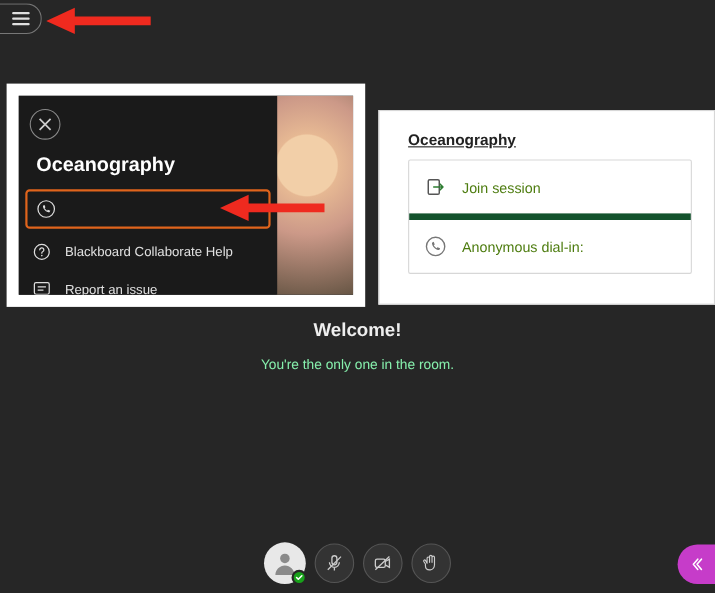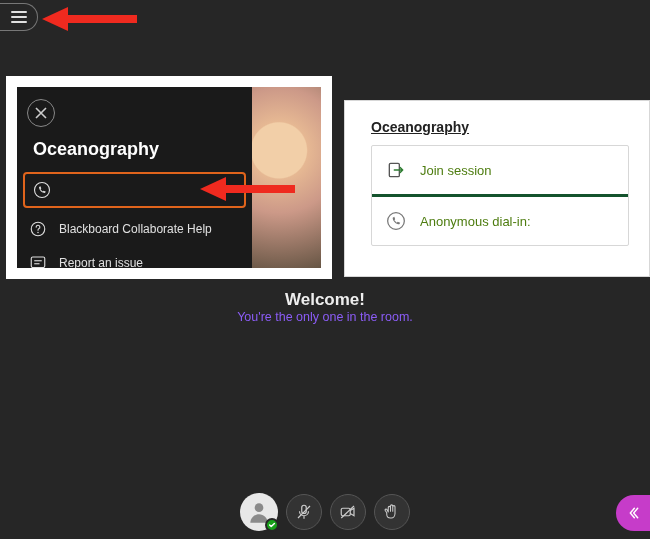--- a/index.html
+++ b/index.html
@@ -95,34 +95,34 @@
   }
   .card {
     border: 1px solid #d7d7d7;
     border-radius: 2px;
   }
   .card-row {
     display: flex; align-items: center; gap: 14px;
     padding: 14px 14px;
     font-size: 13px; color: #4d7c0f;
   }
-  .card-row + .card-row { border-top: 3px solid #14532d; }
+  .card-row + .card-row { border-top: 6px solid #14532d; }
   .card-row .icon { width: 20px; height: 20px; flex: 0 0 20px; display:flex; align-items:center; justify-content:center; }
   .card-row .icon svg { width: 20px; height: 20px; }
   .card-row .text .line2 { display:block; }
 
   
   .welcome {
     position: absolute;
     top: 290px; left: 0; right: 0;
     text-align: center;
     color: #eee;
   }
-  .welcome h2 { font-size: 17px; font-weight: bold; }
-  .welcome p { font-size: 12.5px; margin-bottom: 4px; color: #8b5cf6; }
+  .welcome h2 { font-size: 17px; font-weight: bold; margin-bottom: 14px; }
+  .welcome p { font-size: 12.5px; margin-bottom: 4px; color: #86efac; }
 
   
   .toolbar {
     position: absolute;
     bottom: 8px; left: 0; right: 0;
     display: flex; align-items: center; justify-content: center;
     gap: 8px;
   }
   .tb-btn {
     width: 36px; height: 36px; border-radius: 50%;

